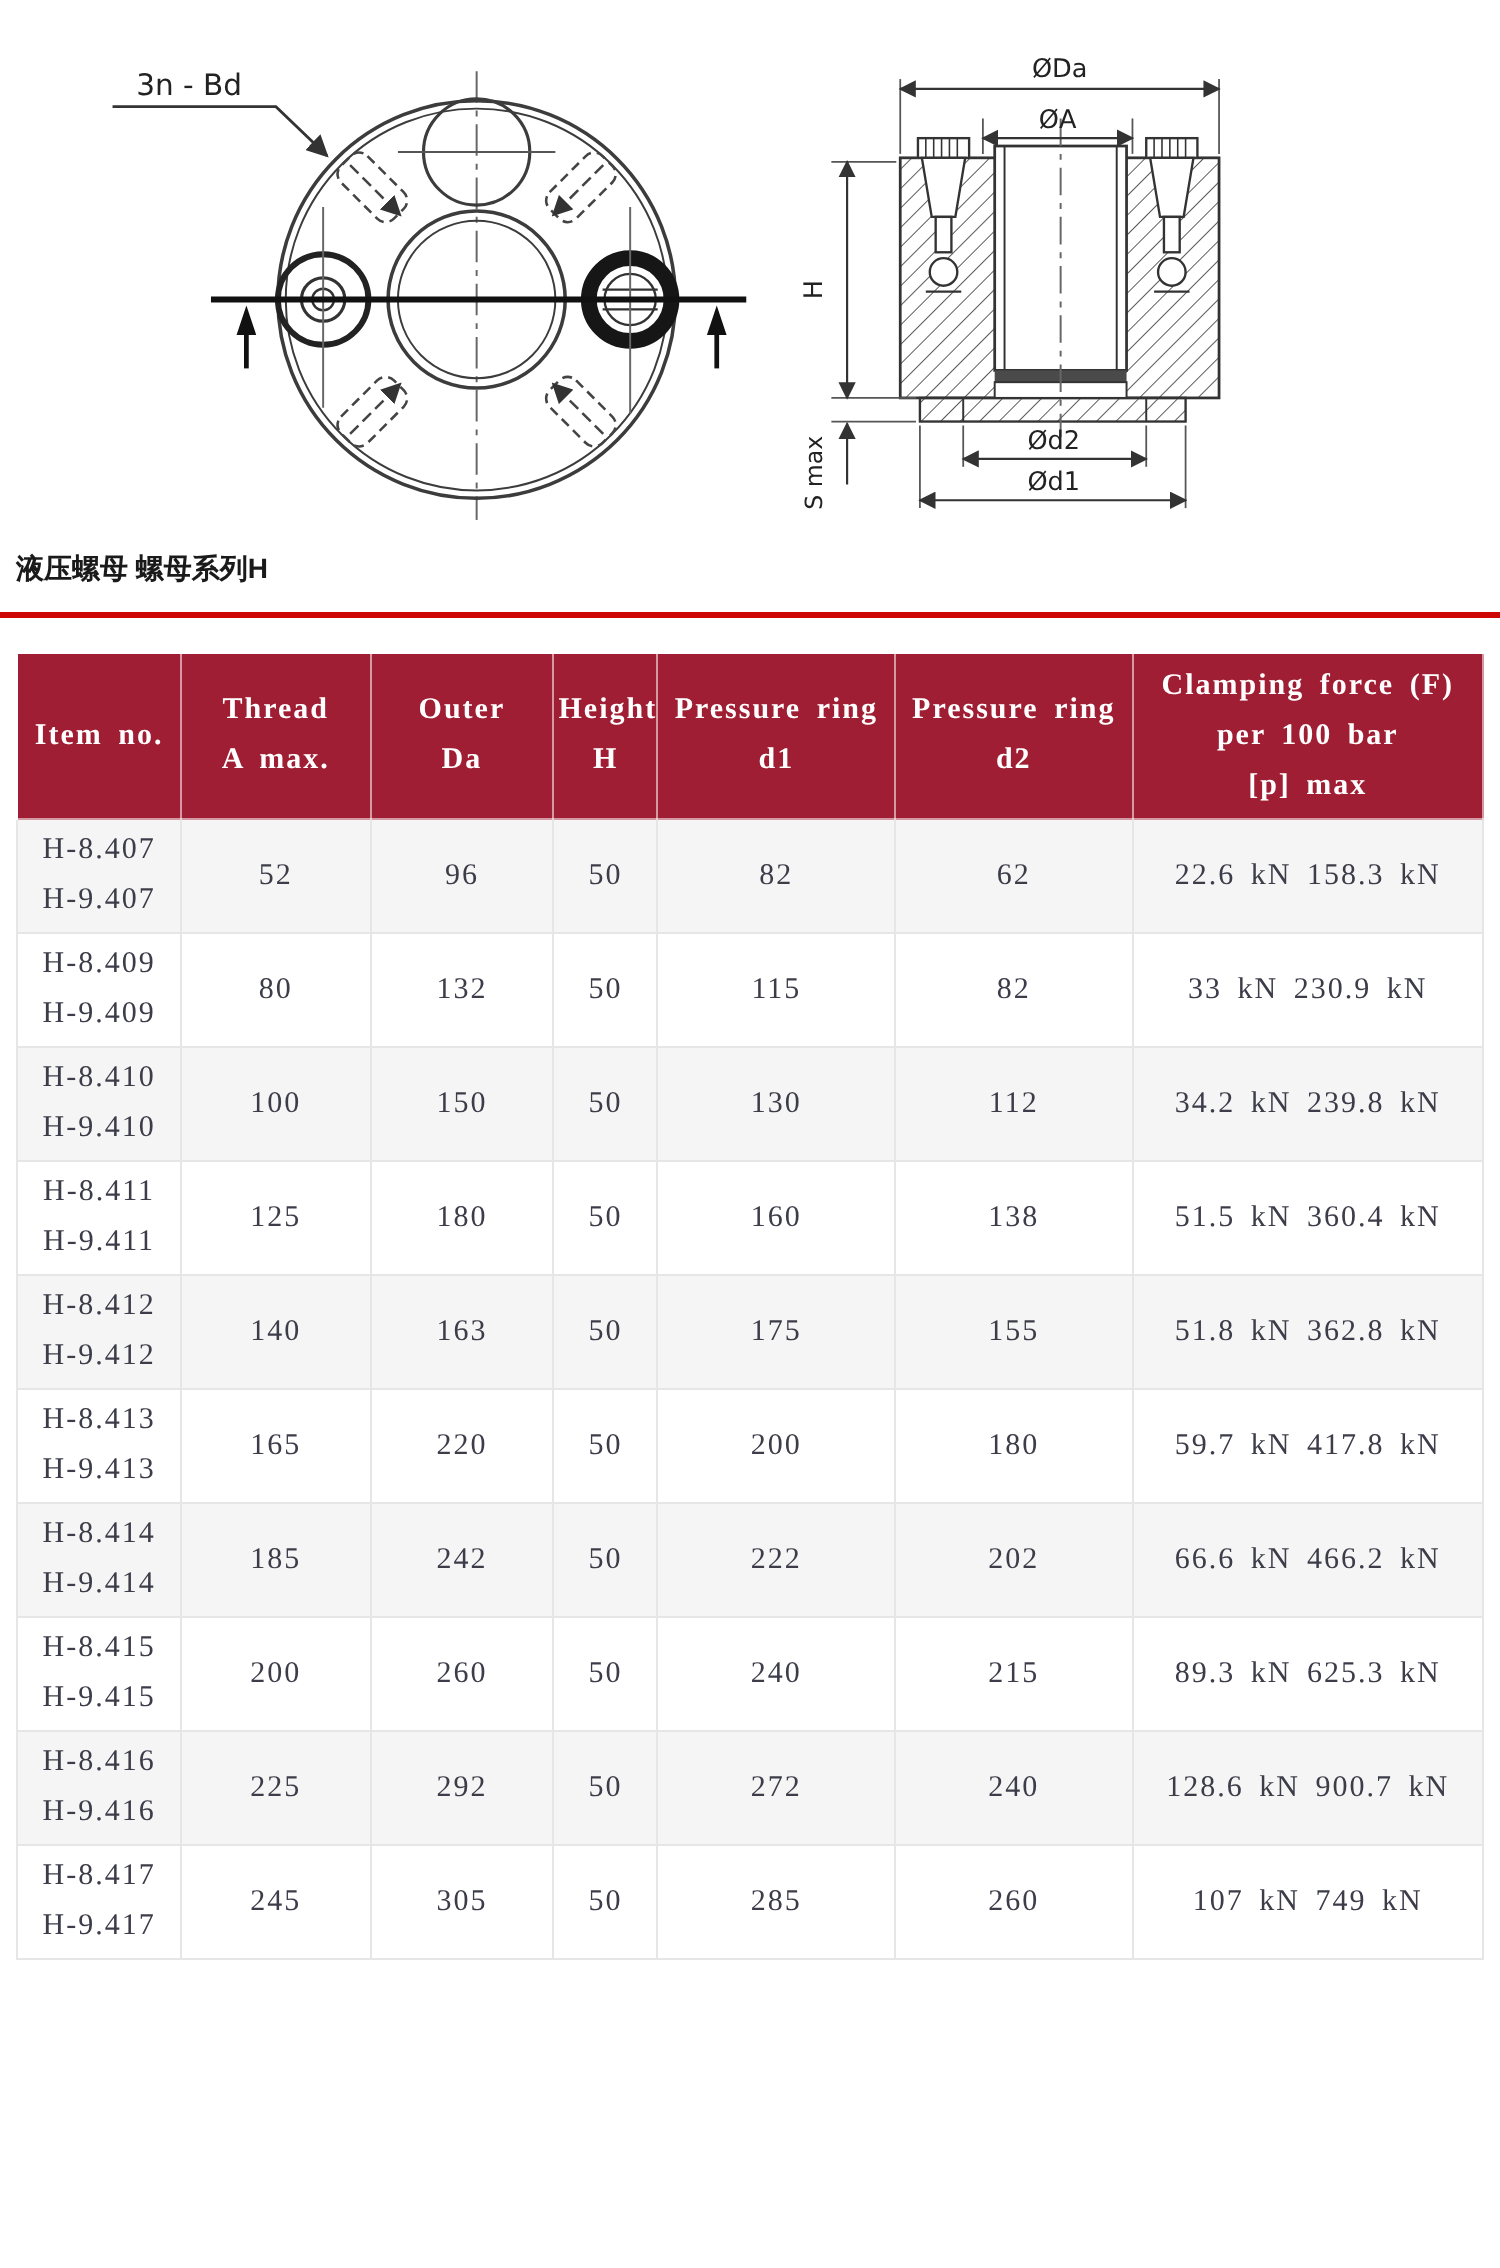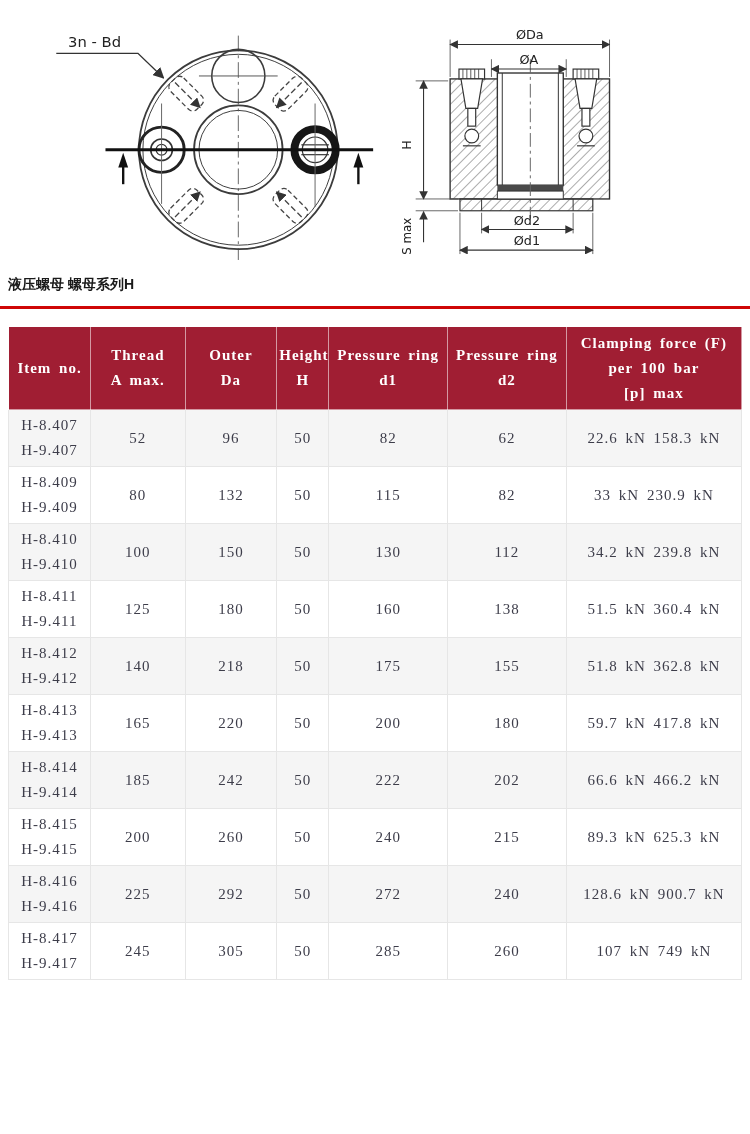--- a/index.html
+++ b/index.html
@@ -271,21 +271,21 @@
     <td>50</td>
     <td>160</td>
     <td>138</td>
     <td>51.5 kN 360.4 kN</td>
   </tr>
 
   <tr>
     <td class="multiline">H-8.412
 H-9.412</td>
     <td>140</td>
-    <td>218</td>
+    <td>163</td>
     <td>50</td>
     <td>175</td>
     <td>155</td>
     <td>51.8 kN 362.8 kN</td>
   </tr>
 
   <tr>
     <td class="multiline">H-8.413
 H-9.413</td>
     <td>165</td>

